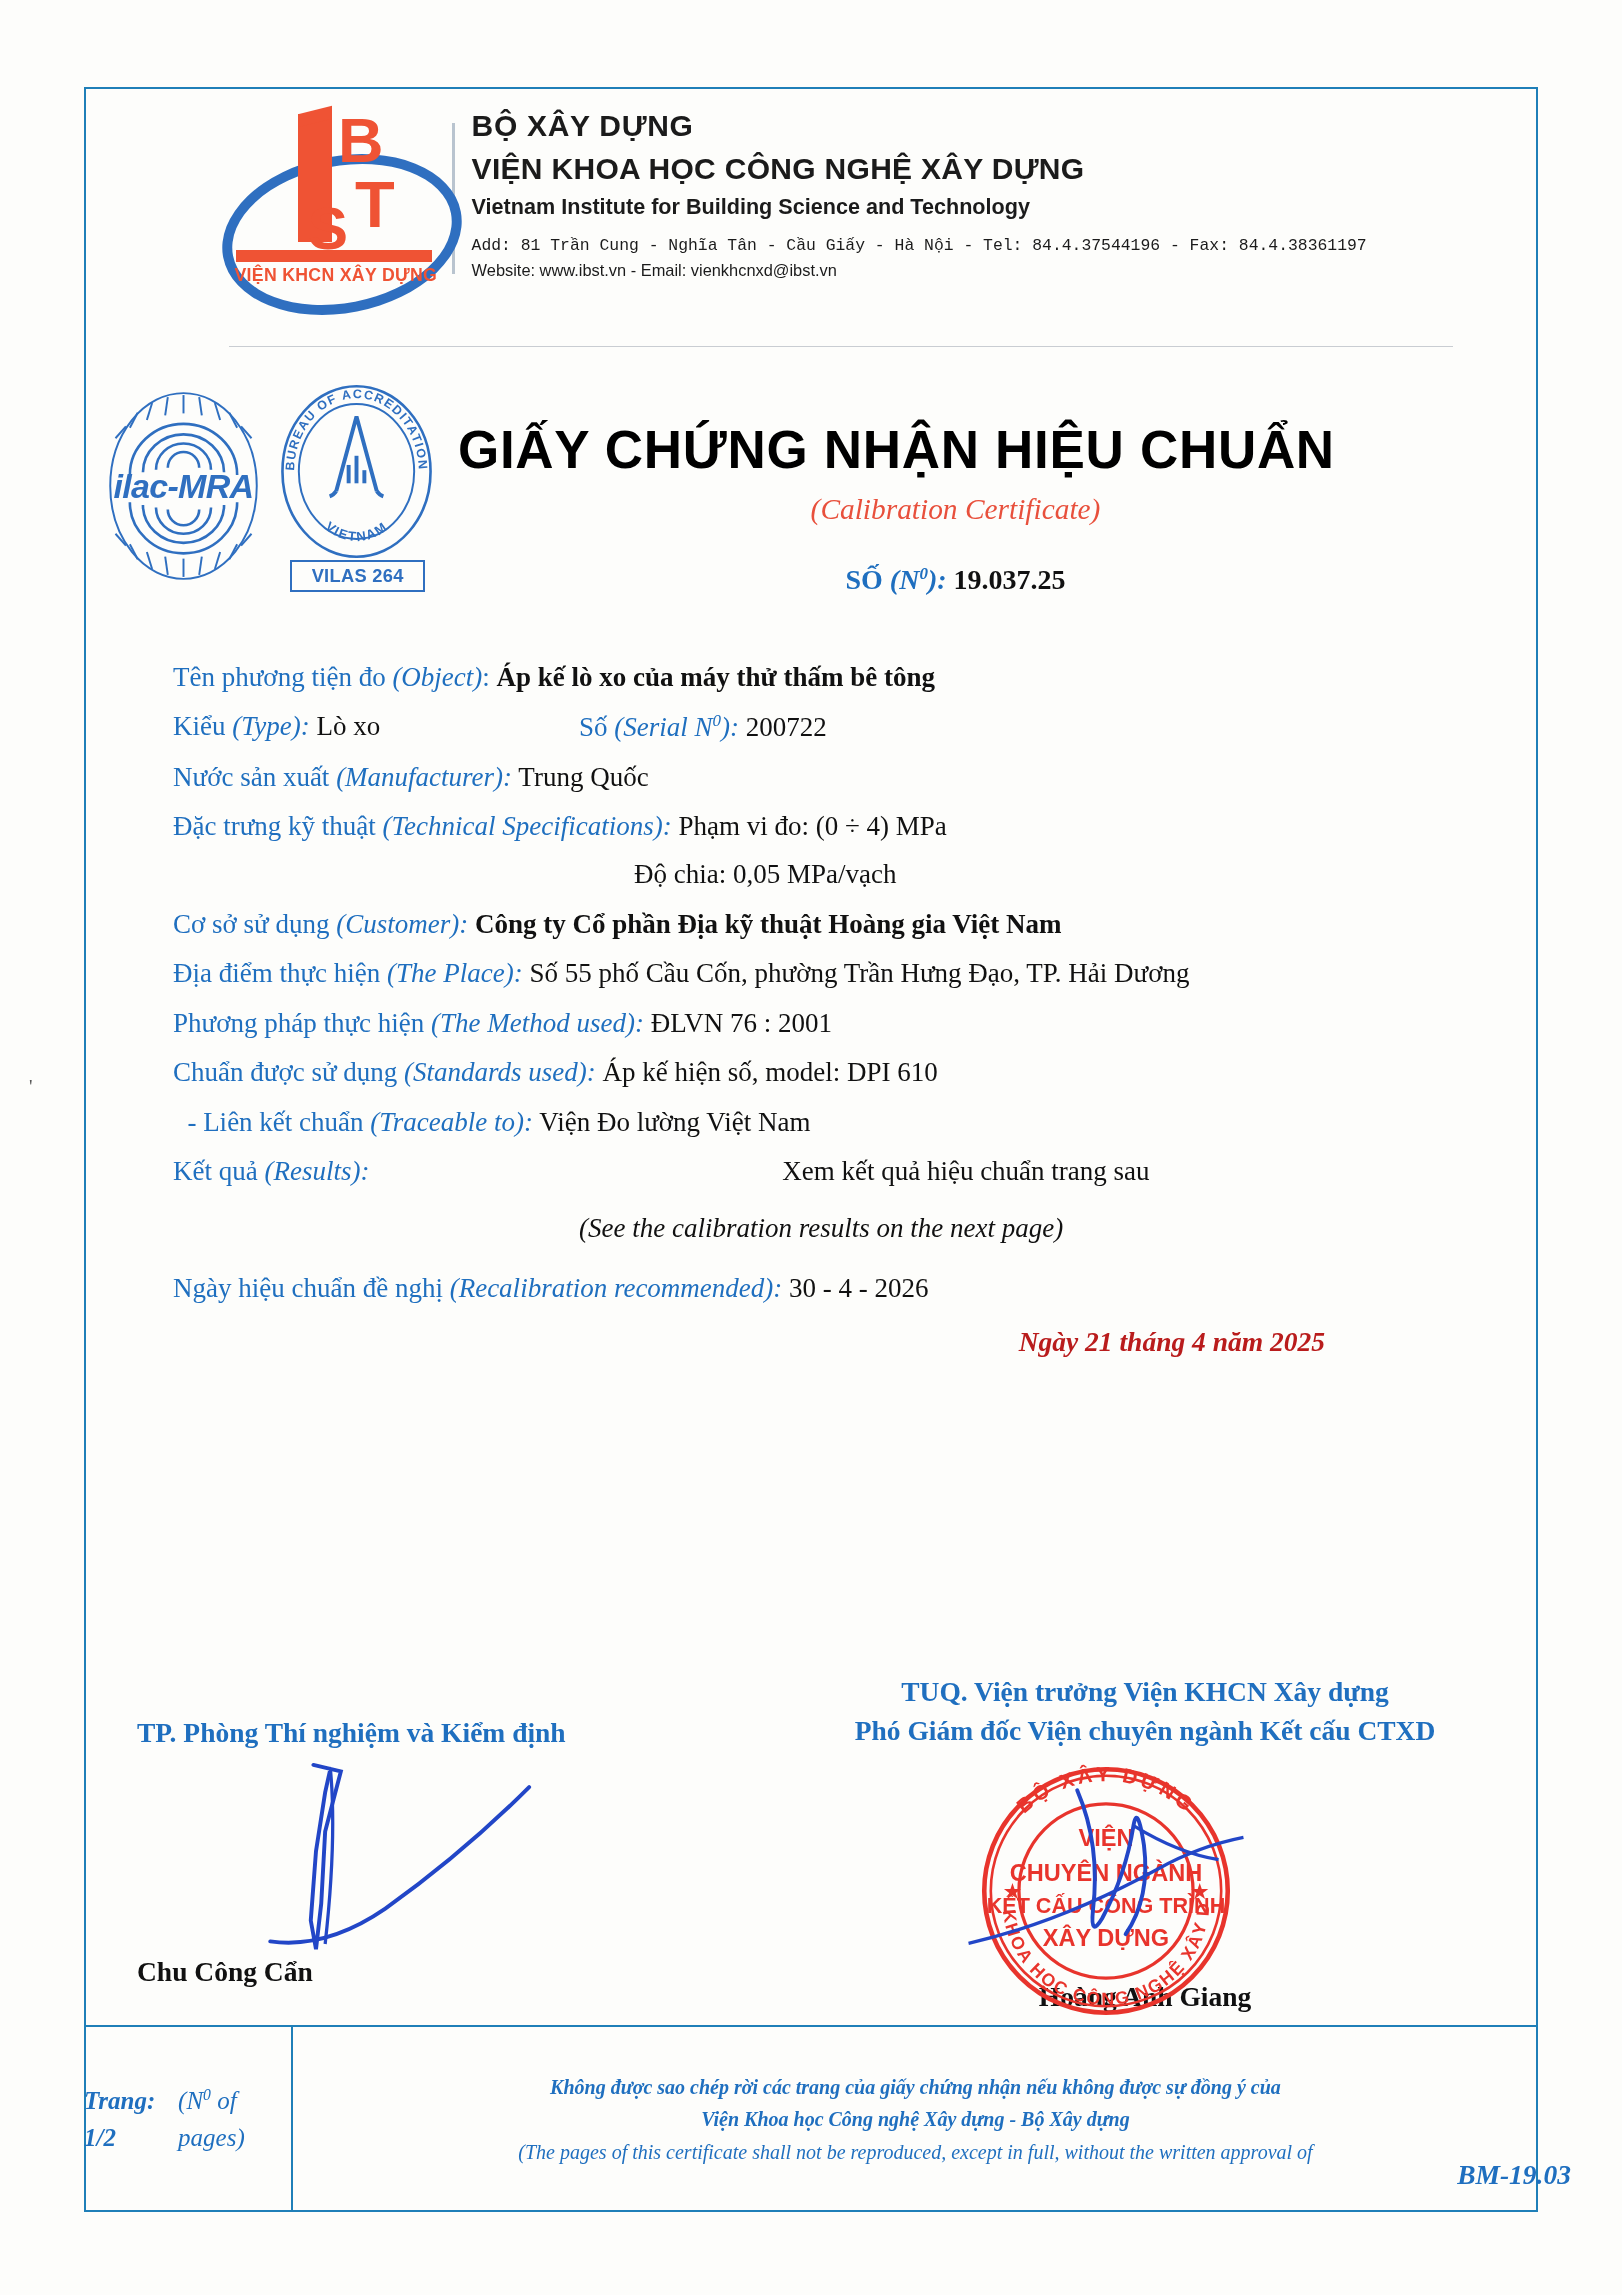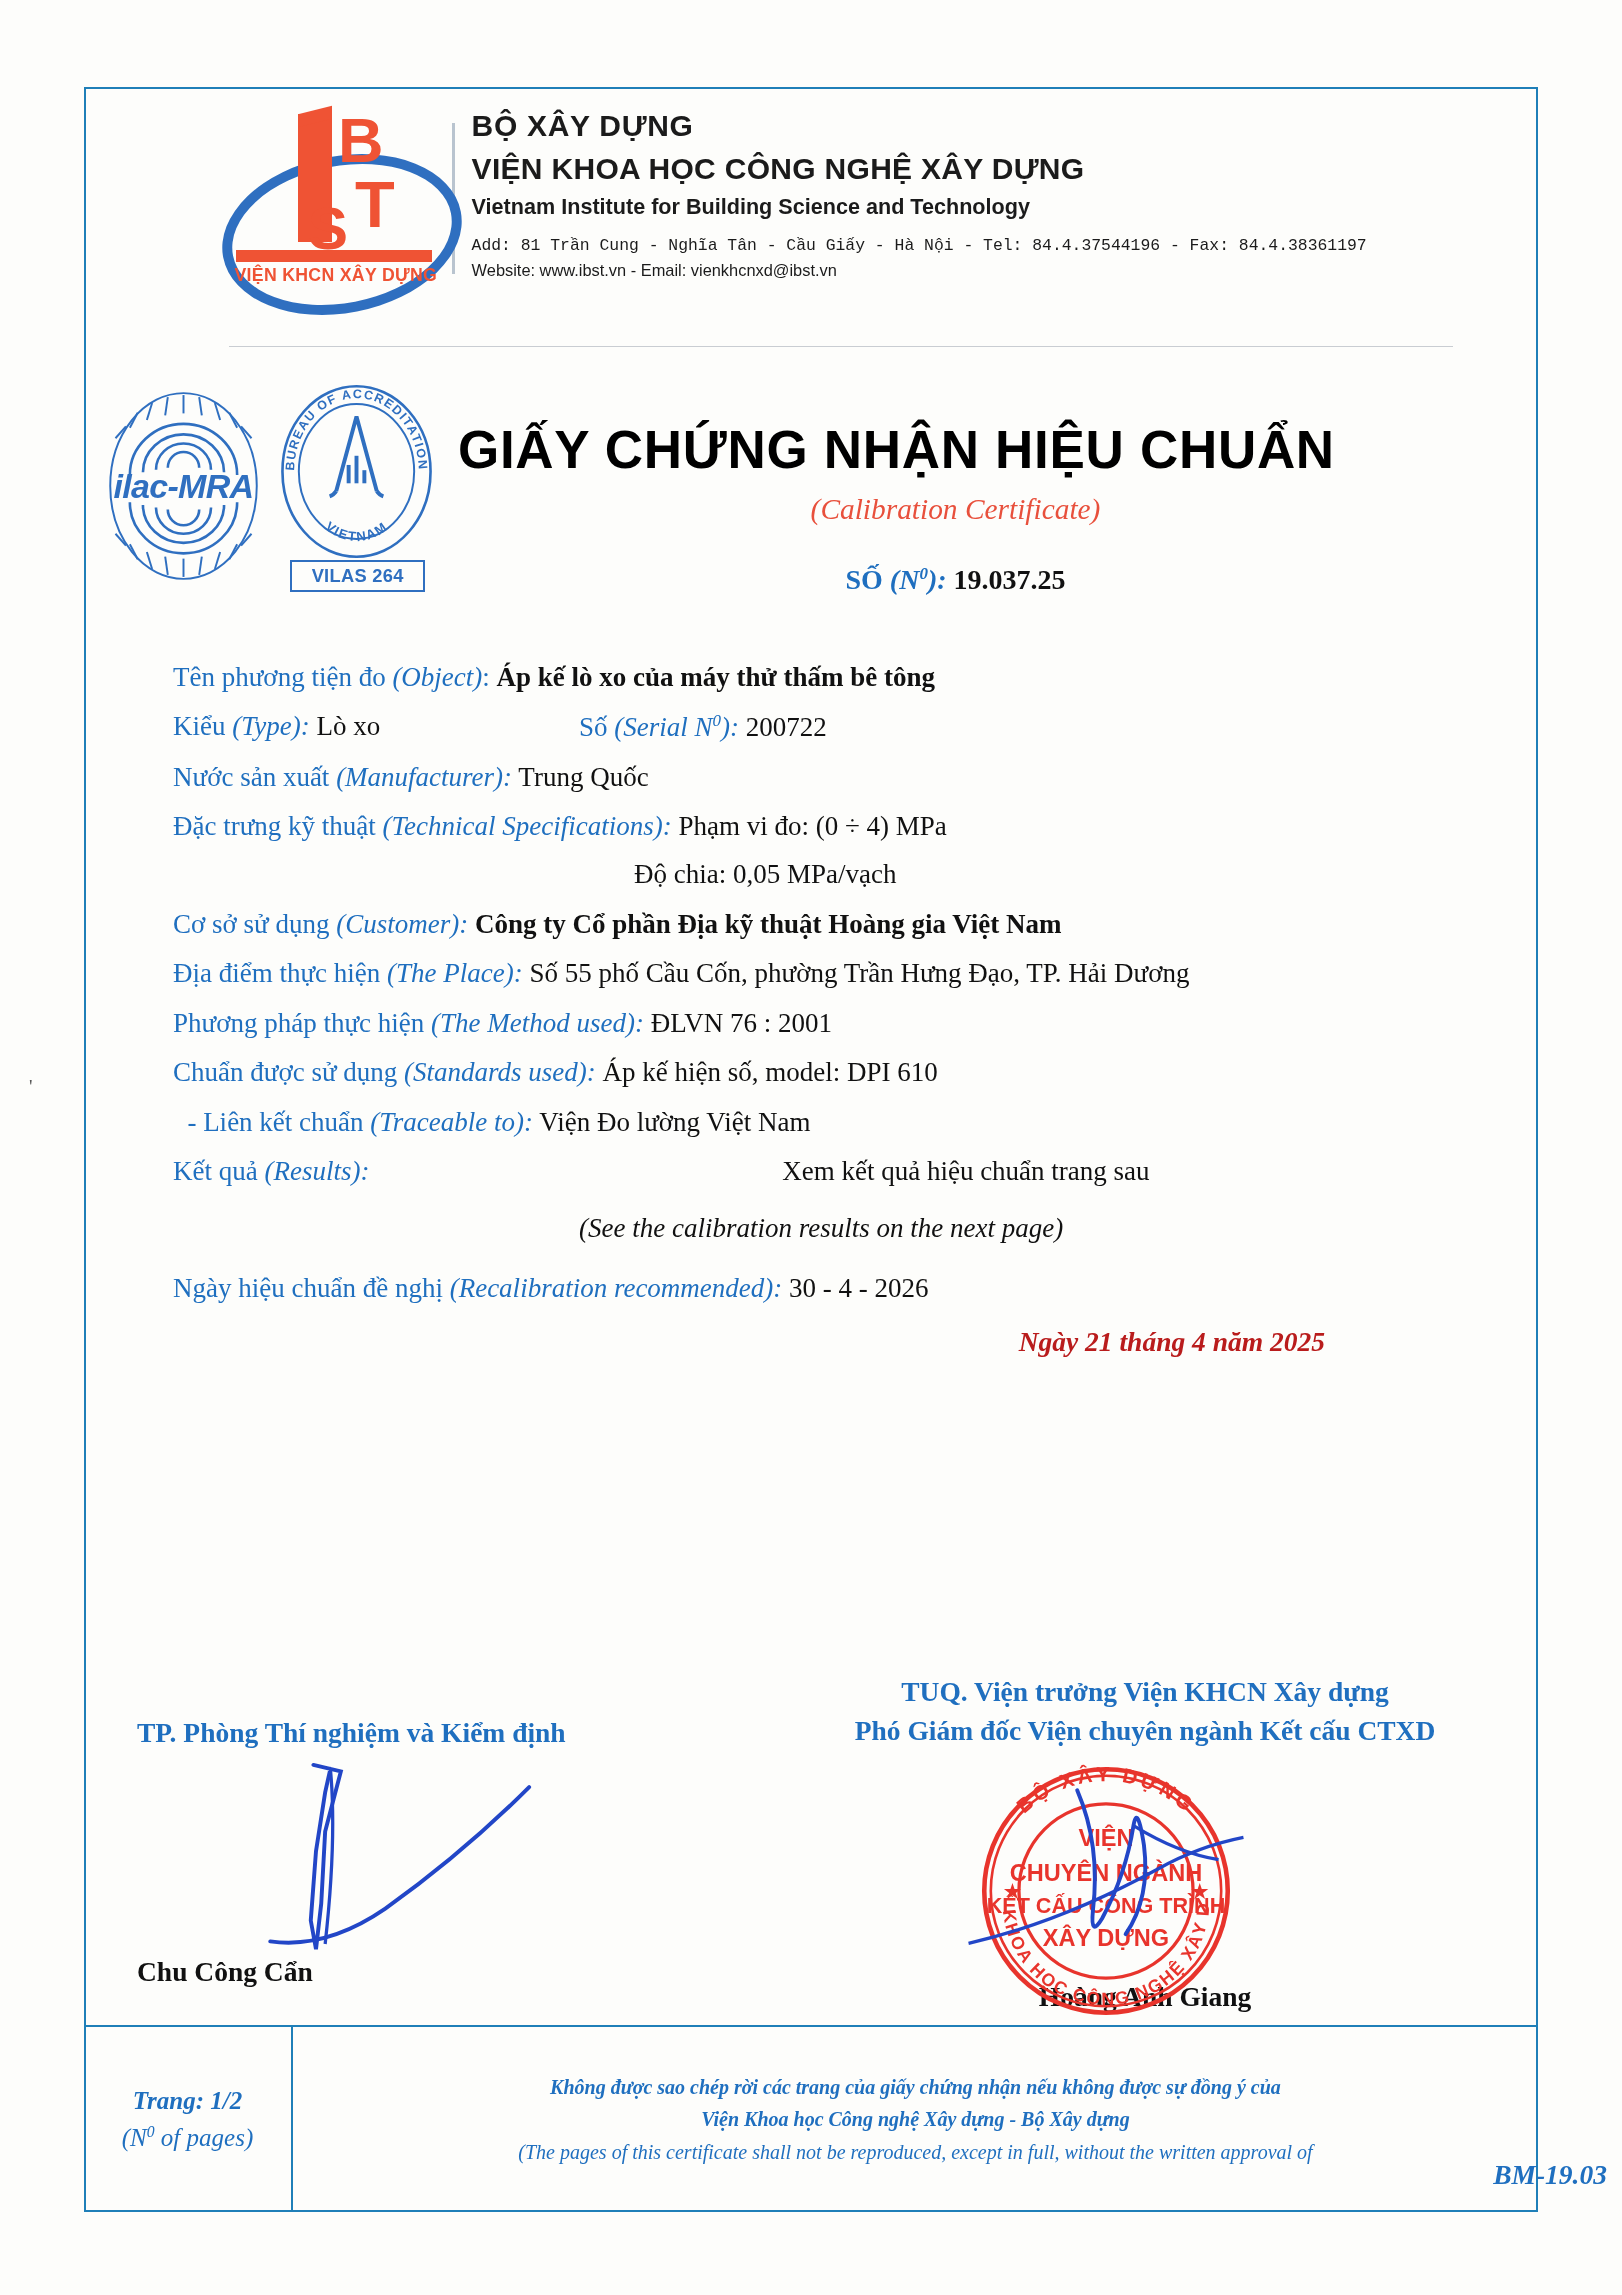--- a/index.html
+++ b/index.html
@@ -80,27 +80,27 @@
   .sig-title{font-weight:bold;color:#1f6fbf;font-size:27.5px;line-height:1.4;}
   .sig-name{font-weight:bold;font-size:27.5px;color:#111;}
   .sig-left .sig-name{position:absolute;left:0;top:242px;width:576px;}
   .sig-right .sig-name{position:absolute;left:0;top:308px;width:772px;}
   .seal{position:absolute;left:962px;top:1747px;width:288px;height:288px;}
 
   
   .footer{position:absolute;left:84px;top:2025px;width:1454px;height:187px;
     border-top:2px solid #1f7fb8;box-sizing:border-box;display:flex;}
   .f-left{width:207px;flex:none;border-right:2px solid #1f7fb8;
-    display:flex;flex-direction:column;align-items:center;justify-content:center;
+    display:flex;flex-direction:row;align-items:center;justify-content:center;
     color:#1f6fbf;font-style:italic;font-size:25px;line-height:1.45;}
   .f-left .p1{font-weight:bold;}
   .f-right{flex:1;display:flex;flex-direction:column;align-items:center;justify-content:center;
     color:#1f6fbf;font-style:italic;font-size:20px;line-height:1.62;text-align:center;}
   .f-right .vn{font-weight:bold;}
-  .bm{position:absolute;right:16px;top:2159px;
+  .bm{position:absolute;right:52px;top:2159px;
     font-weight:bold;font-style:italic;font-size:27.5px;color:#1f6fbf;}
   .tick{position:absolute;left:29px;top:1076px;font-size:19.6px;color:#555;}
 </style>
 </head>
 <body>
 
 <div class="page-border"></div>
 <div class="tick">'</div>
 
 <div class="header">

